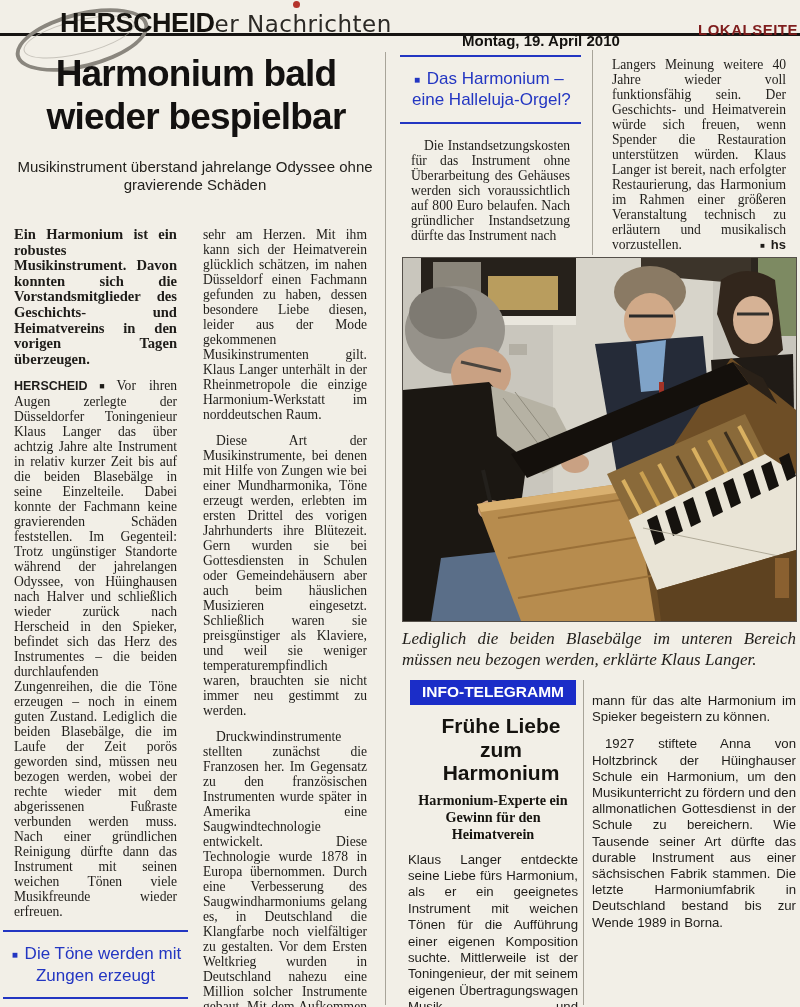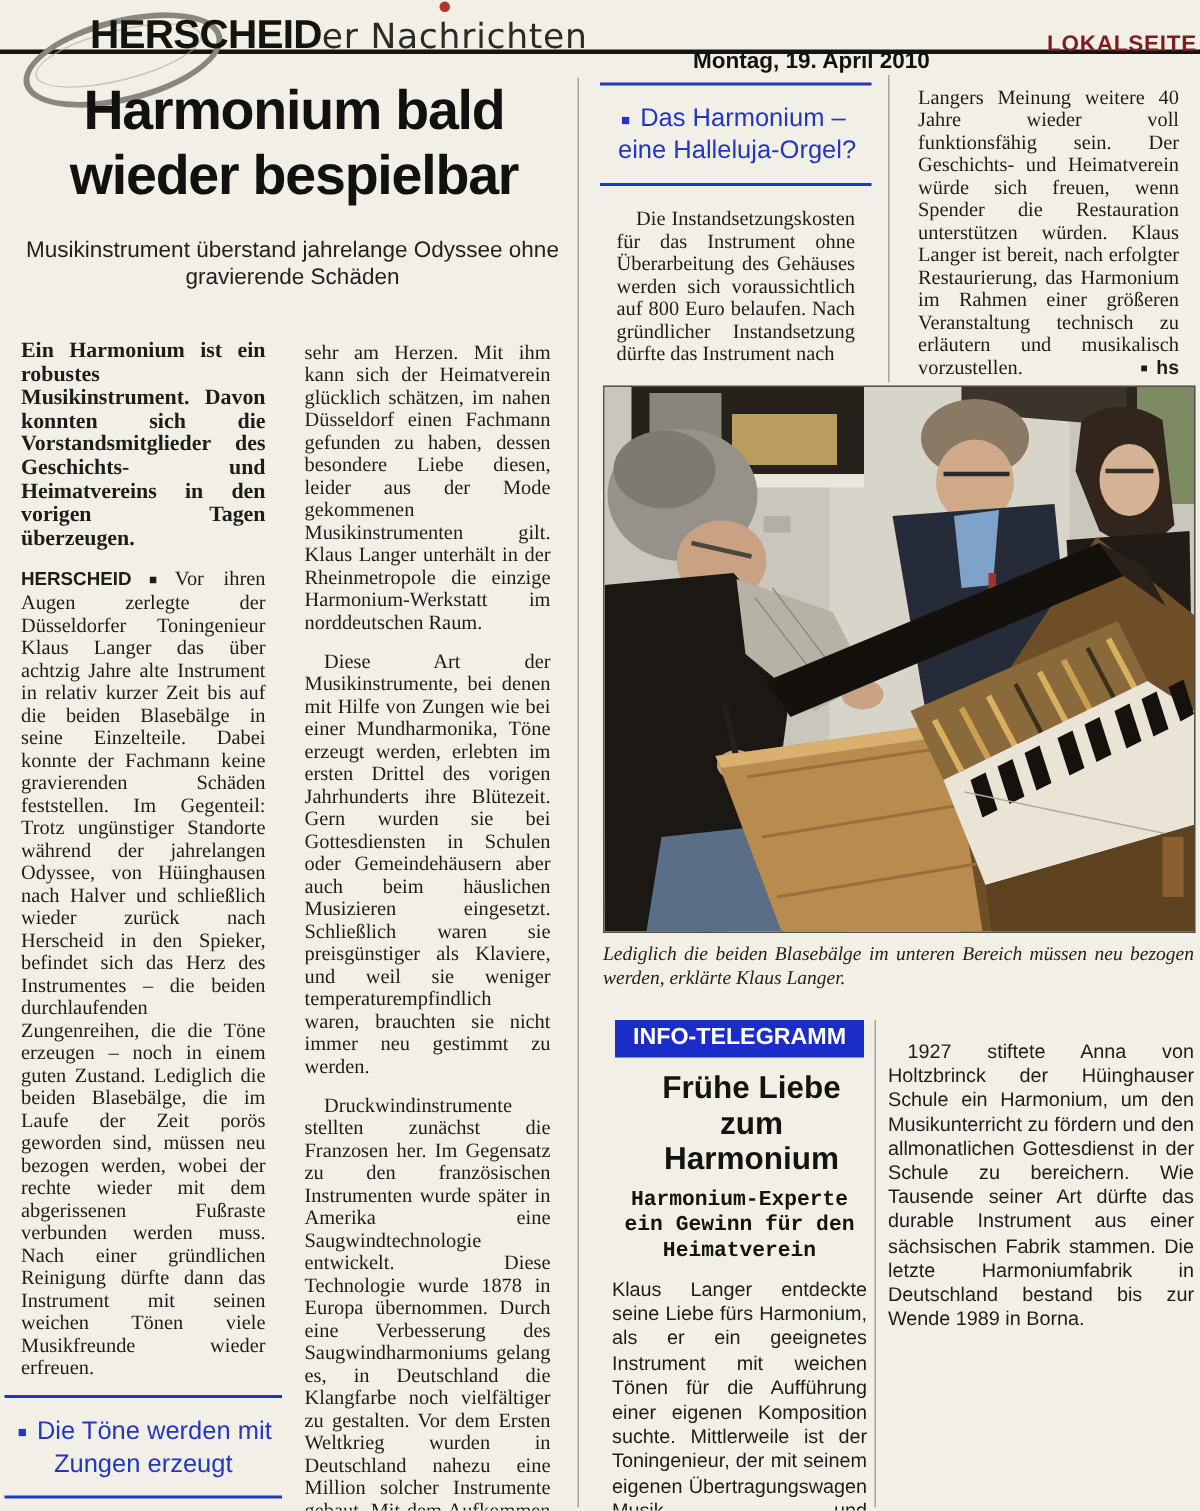--- a/index.html
+++ b/index.html
@@ -52,28 +52,28 @@
     padding:11px 2px;text-align:center;margin:10px 0 22px 0;}
   .xhead .sq{font-size:10px;color:#2336c2;}
   .xhead-left{text-align:left;padding-left:12px;margin:0 0 14px 0;}
   
   .vrule{width:1px;background:#a8a499;}
   
   .sig{float:right;font-family:"Liberation Sans",sans-serif;font-weight:bold;font-size:13px;}
   .sig .sq{font-size:8px;vertical-align:1px;}
   
   .photo{left:402px;top:257px;width:393px;height:363px;border:1px solid #55504a;background:#c9c6bd;}
-  .caption{left:402px;top:628px;width:394px;font-style:italic;font-size:13px;line-height:1.25;color:#23211d;text-align:justify;}
+  .caption{left:402px;top:628px;width:394px;font-style:italic;font-size:17px;line-height:1.25;color:#23211d;text-align:justify;}
   
   .ibox{left:408px;top:680px;width:170px;}
   .ibanner{background:#1b2dc8;color:#ffffff;font-family:"Liberation Sans",sans-serif;
     font-weight:bold;font-size:15.5px;text-align:center;padding:3px 0 4px 0;width:166px;margin-left:2px;}
   .ihead{font-family:"Liberation Sans",sans-serif;font-weight:bold;font-size:21px;line-height:1.12;
     text-align:center;margin:9px 0 7px 16px;color:#15130f;}
-  .isub{font-family:Liberation Mono, monospace;font-weight:bold;font-size:14.2px;line-height:1.2;
+  .isub{font-family:Liberation Serif, serif;font-weight:bold;font-size:14.2px;line-height:1.2;
     text-align:center;margin:0 0 9px 0;color:#15130f;}
   .ibody{font-family:"Liberation Sans",sans-serif;font-size:13.2px;line-height:16.4px;text-align:justify;}
   .rbcol{left:592px;top:693px;width:204px;}
   .rbcol p{margin:0 0 11px 0;}
 </style>
 </head>
 <body>
 
 <div class="abs hdr-rule"></div>
 <div class="abs logo-ellipse"></div>
@@ -213,15 +213,16 @@
 <div class="abs caption">Lediglich die beiden Blasebälge im unteren Bereich müssen neu bezogen werden, erklärte Klaus Langer.</div>
 
 <div class="abs ibox">
   <div class="ibanner">INFO-TELEGRAMM</div>
   <div class="ihead">Frühe Liebe zum Harmonium</div>
   <div class="isub">Harmonium-Experte ein Gewinn für den Heimatverein</div>
   <div class="ibody">Klaus Langer entdeckte seine Liebe fürs Harmonium, als er ein geeignetes Instrument mit weichen Tönen für die Aufführung einer eigenen Komposition suchte. Mittlerweile ist der Toningenieur, der mit seinem eigenen Übertragungswagen Musik- und Sportveranstaltungen überträgt, dabei, seine Harmonium- Werkstatt, die einzige nördlich des Mains, weiter auszubauen. Für den Heimatverein war es ein Glücksfall, einen solchen Fach-</div>
 </div>
 
 <div class="abs rbcol sansbody col">
+  <p>mann für das alte Harmonium im Spieker begeistern zu können.</p>
   <p class="indent"><span>1927 stiftete Anna von Holtzbrinck der Hüinghauser Schule ein Harmonium, um den Musikunterricht zu fördern und den allmonatlichen Gottesdienst in der Schule zu bereichern. Wie Tausende seiner Art dürfte das durable Instrument aus einer sächsischen Fabrik stammen. Die letzte Harmoniumfabrik in Deutschland bestand bis zur Wende 1989 in Borna.</span>
   </p>
 </div>
 
 </body></html>

